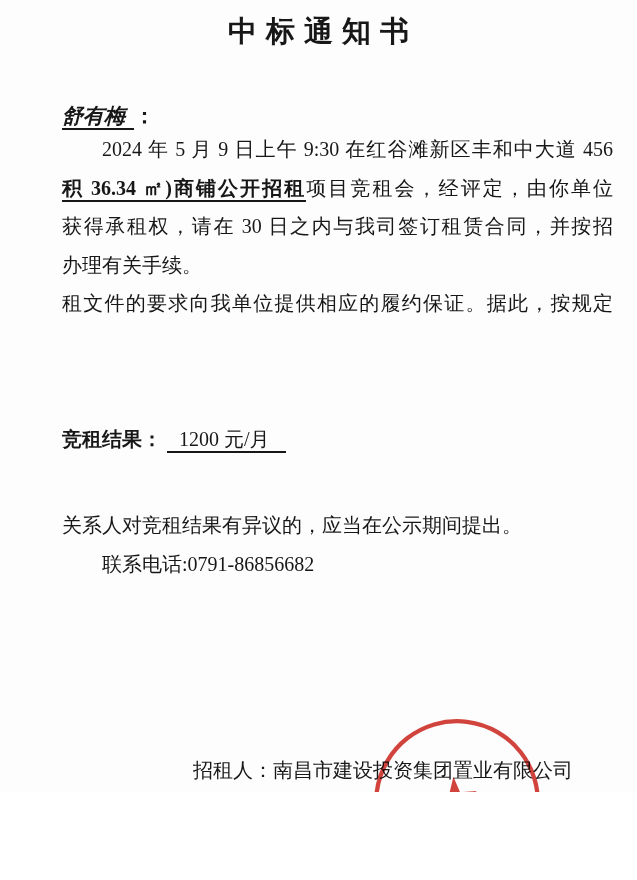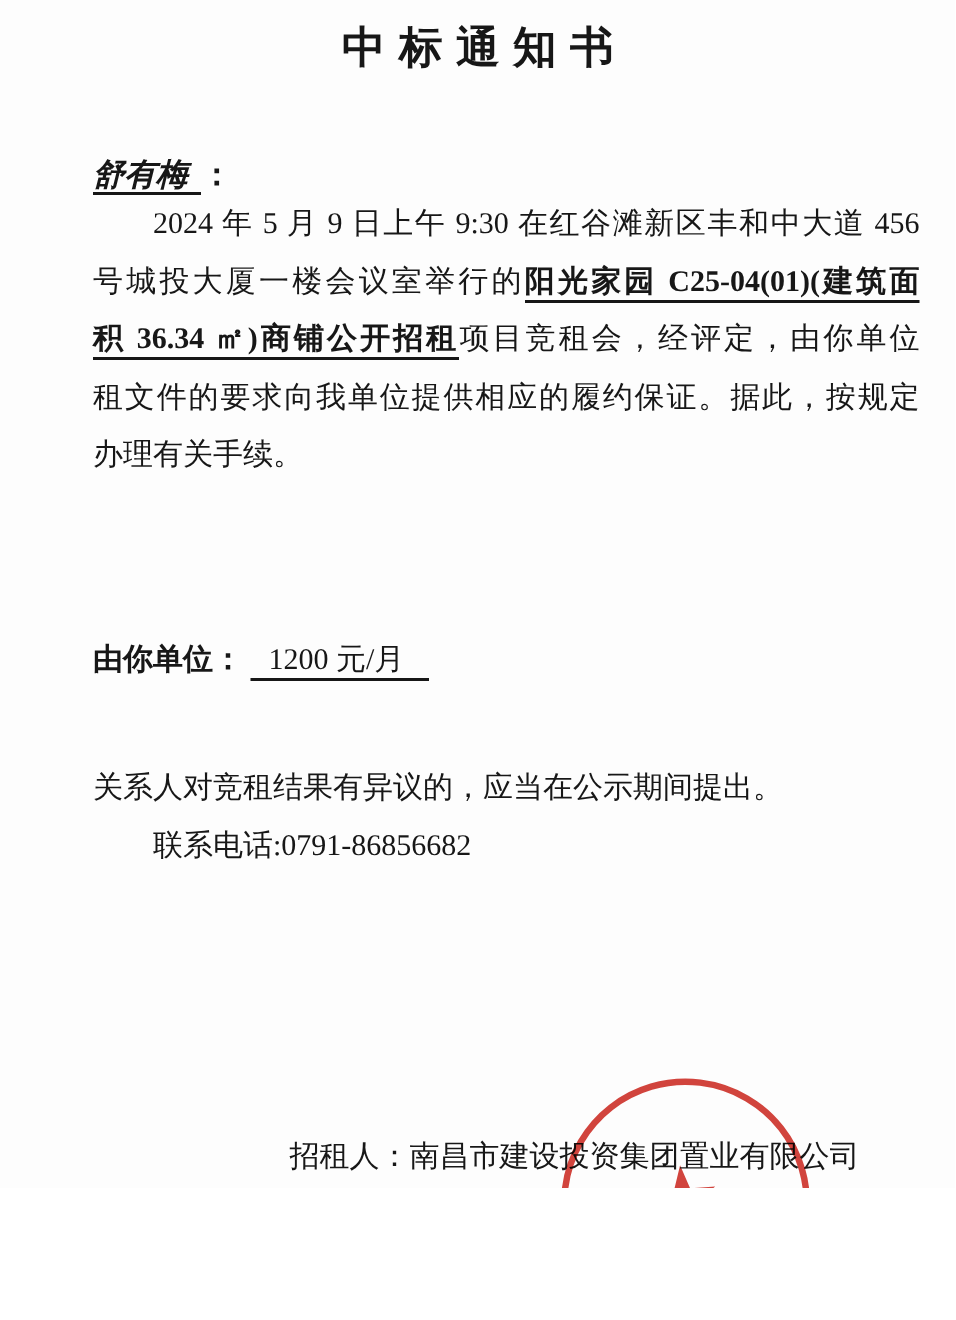--- a/index.html
+++ b/index.html
@@ -39,28 +39,28 @@
 <div class="page">
 
   <div class="title">中标通知书</div>
 
   <div class="recipient">
     <span class="name">舒有梅</span><span>：</span>
   </div>
 
   <div class="para1">
     <div class="line ind"><span>2024 年 5 月 9 日上午 9:30 在红谷滩新区丰和中大道 456</span></div>
-    <div class="line"><span>号城投大厦一楼会议室举行的</span><span class="hl">阳光家园 C25-04(01)(建筑面</span></div>
     <div class="line"><span class="hl">积 36.34 ㎡)商铺公开招租</span><span>项目竞租会，经评定，由你单位</span></div>
+    <div class="line"><span>获得承租权，请在 30 日之内与我司签订租赁合同，并按招</span></div>
+    <div class="line noj"><span>办理有关手续。</span></div>
     <div class="line"><span>租文件的要求向我单位提供相应的履约保证。据此，按规定</span></div>
-    <div class="line noj"><span>办理有关手续。</span></div>
   </div>
 
   <div class="result">
-    <span class="lbl">由你单位：</span>
+    <span class="lbl">竞租结果：</span>
     <span class="val">1200 元/月</span>
   </div>
 
   <div class="para2">
     <div class="line noj"><span>关系人对竞租结果有异议的，应当在公示期间提出。</span></div>
     <div class="line noj ind"><span>联系电话:0791-86856682</span></div>
   </div>
 
   <div class="sig1">
     <span>招租人：</span><span>南昌市建设投资集团置业有限公司</span>

